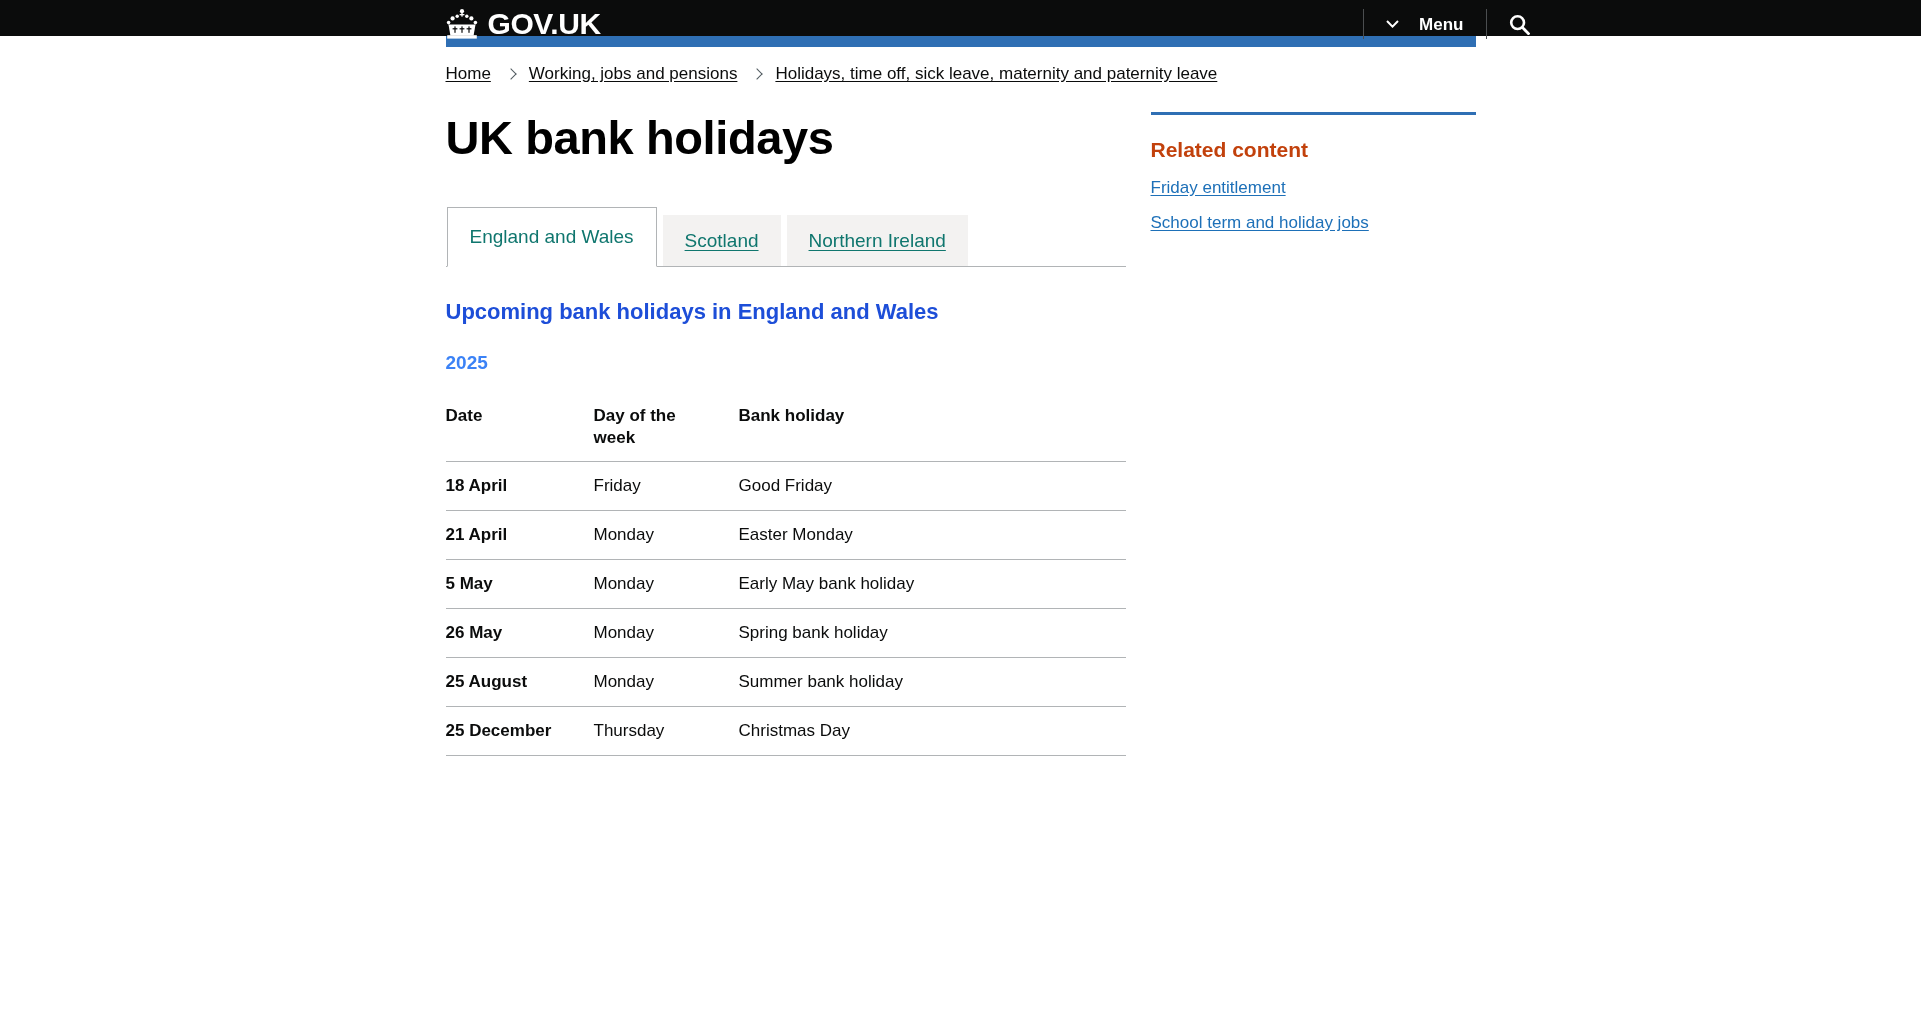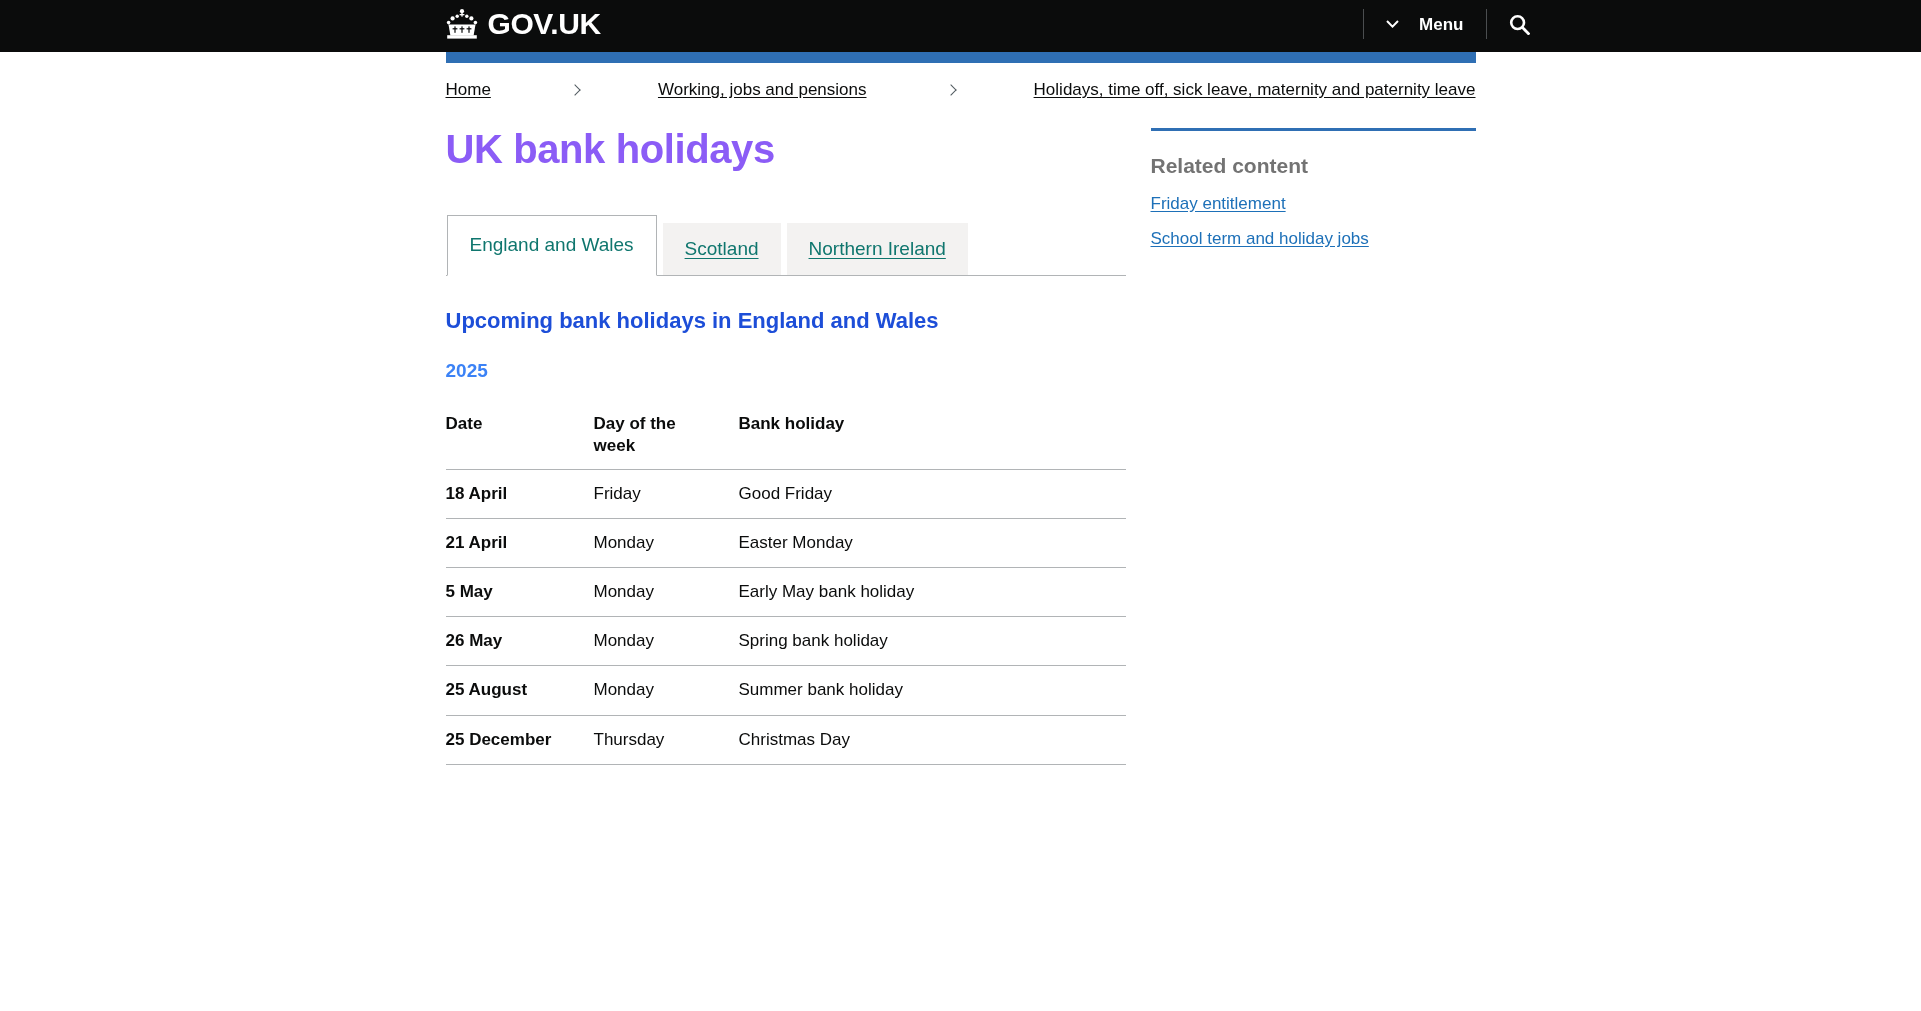--- a/index.html
+++ b/index.html
@@ -12,21 +12,21 @@
     overflow: hidden;
     background: #ffffff;
     font-family: "Liberation Sans", sans-serif;
     -webkit-font-smoothing: antialiased;
   }
 
   
   .govuk-header {
     background: #0b0c0c;
     width: 100%;
-    height: 52px;
+    height: 36px;
     position: relative;
   }
   .header-inner {
     width: 1030px;
     margin: 0 auto;
     height: 48px;
     display: flex;
     align-items: center;
     position: relative;
   }
@@ -117,21 +117,20 @@
 
   
   .breadcrumbs {
     display: flex;
     align-items: center;
     flex-wrap: nowrap;
     padding-top: 17px;
     font-size: 17px;
     line-height: 1.2;
     color: #0b0c0c;
-    justify-content: space-between;
   }
   .breadcrumb-link {
     color: #0b0c0c;
     text-decoration: underline;
     text-underline-offset: 2px;
     white-space: nowrap;
   }
   .breadcrumb-sep {
     display: inline-block;
     width: 8px;
@@ -147,26 +146,26 @@
   .columns {
     display: flex;
     align-items: flex-start;
     margin-top: 28px;
   }
   .col-main { width: 680px; flex: none; }
   .col-side { width: 350px; flex: none; padding-left: 25px; padding-top: 0; }
 
   
   .page-title {
-    font-size: 40px;
+    font-size: 47px;
     font-weight: 700;
     line-height: 1.09;
     letter-spacing: -0.4px;
     margin: 0;
-    color: #8b5cf6;
+    color: #000000;
   }
 
   
   .tabs {
     margin-top: 43px;
     position: relative;
   }
   .tabs-list {
     list-style: none;
     margin: 0;
@@ -286,21 +285,21 @@
     height: 3px;
     background: #2f6fb4;
     width: 325px;
     margin-bottom: 22px;
   }
   .related-heading {
     font-size: 21px;
     font-weight: 700;
     line-height: 1.2;
     margin: 0 0 14px 0;
-    color: #737373;
+    color: #c2410c;
   }
   .related-list {
     list-style: none;
     margin: 0;
     padding: 0;
   }
   .related-list li { margin-bottom: 13px; }
   .related-list a {
     font-size: 17px;
     color: #1d70b8;

